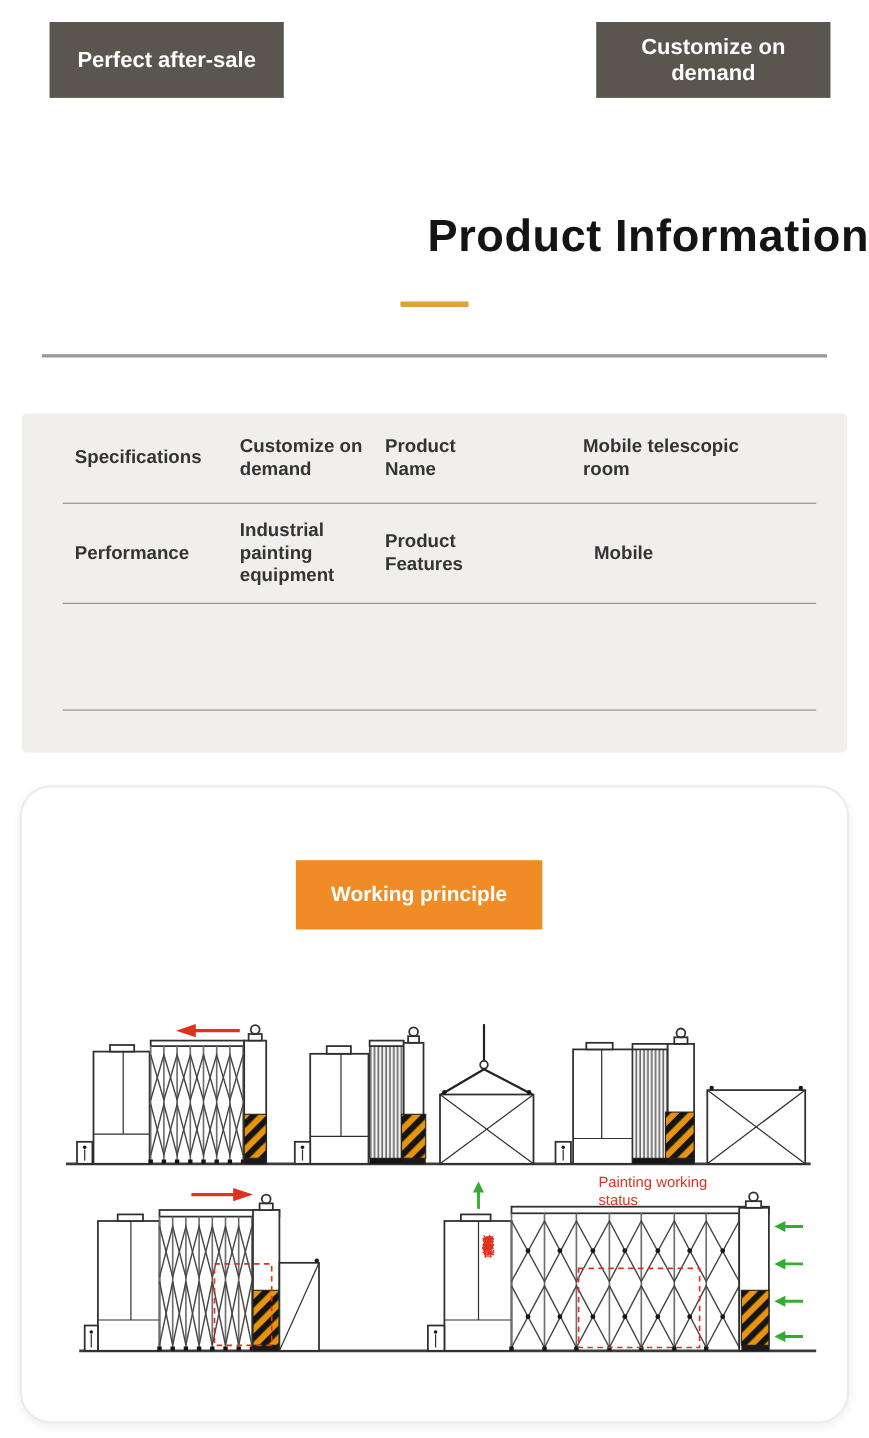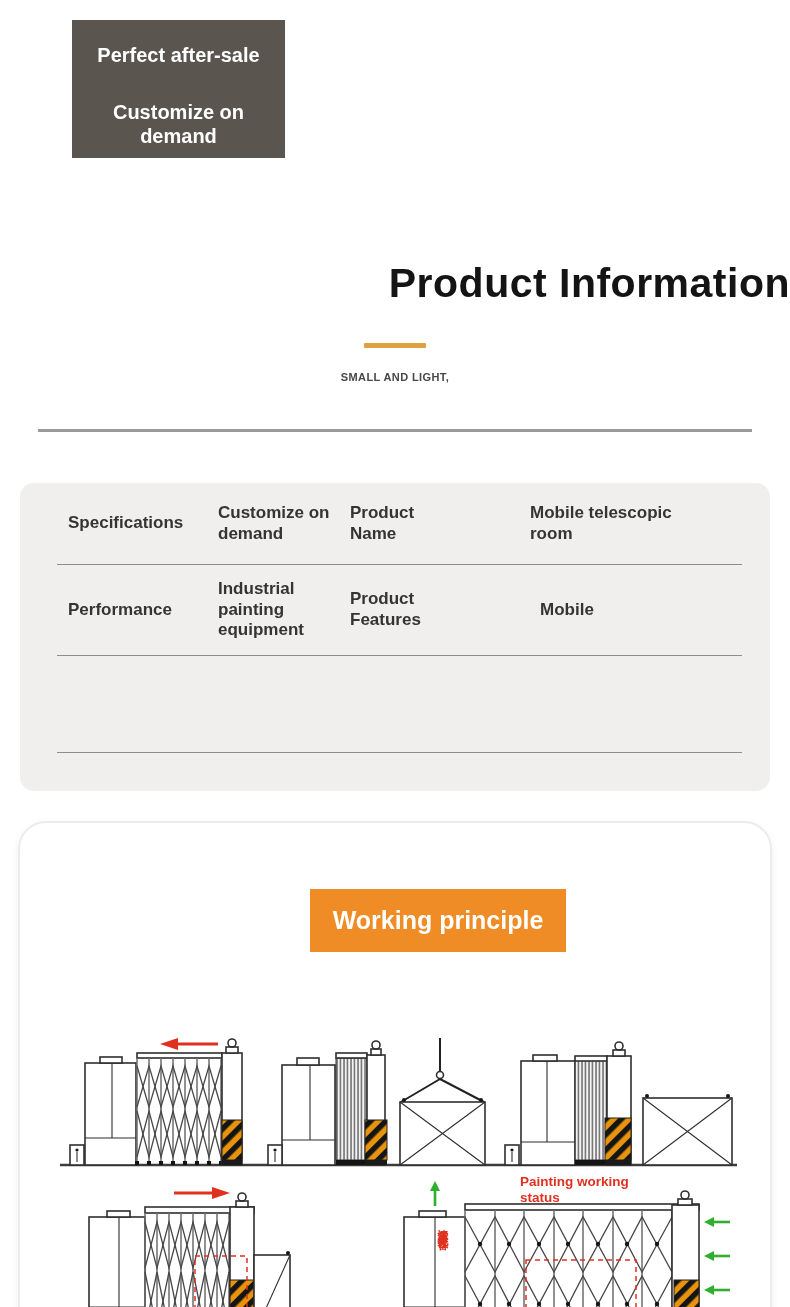--- a/index.html
+++ b/index.html
@@ -13,22 +13,21 @@
   }
   *{box-sizing:border-box;margin:0;padding:0}
   html,body{background:#fff}
   body{
     width:790px;height:1307px;overflow:hidden;position:relative;
     font-family:"Liberation Sans",sans-serif;
   }
   
   .badges-row{
     display:flex;justify-content:space-between;
-    padding:20px 35px 0 72px;
-    flex-direction:column;
+    padding:20px 35px 0 45px;
   }
   .badge{
     width:213px;height:69px;background:var(--badge-bg);
     color:#fff;font-size:20px;font-weight:700;line-height:1.2;
     display:flex;align-items:center;justify-content:center;text-align:center;
     padding:0 24px;
   }
   
   .page-title{
     margin-top:102px;text-align:right;
@@ -43,21 +42,21 @@
     font-size:11px;font-weight:700;color:#474747;
     letter-spacing:.4px;line-height:17px;
   }
   .top-divider{
     width:714px;height:3px;background:#9a9a9a;border:none;
     margin:43px auto 0;
   }
   
   .spec-card{
     width:750px;margin:51px auto 0;background:var(--card-bg);
-    border-radius:14px;padding:0 28px 38px 37px;
+    border-radius:4px;padding:0 28px 38px 37px;
   }
   .spec-row{
     display:grid;grid-template-columns:161px 132px 180px 1fr;
     align-items:center;border-bottom:1px solid #8d8d8d;
   }
   .spec-row.r1{min-height:82px}
   .spec-row.r2{min-height:91px}
   .spec-row.r3{min-height:97px}
   .cell{font-size:17px;color:#343434;line-height:1.22}
   .cell.lab{font-weight:700;padding-left:11px}
@@ -65,29 +64,29 @@
   .w120{max-width:120px}
   .w84{max-width:84px}
   .w168{max-width:168px}
   
   .principle-card{
     position:relative;width:754px;margin:30px auto 0;height:580px;
     background:#fff;border:2px solid #ececec;border-radius:28px;
     box-shadow:0 3px 8px rgba(0,0,0,.06);
   }
   .wp-button{
-    position:absolute;left:249px;top:66px;width:256px;height:63px;
+    position:absolute;left:249px;top:66px;width:224px;height:63px;
     background:var(--accent-orange);color:#fff;
-    font-size:25px;font-weight:700;
-    display:flex;align-items:center;justify-content:center;margin-left:41px;
+    font-size:19px;font-weight:700;
+    display:flex;align-items:center;justify-content:center;
   }
   .diagram-svg{position:absolute;left:22px;top:187px}
   .painting-label{
-    position:absolute;left:500px;top:351px;width:122px;
-    color:var(--arrow-red);font-size:13.5px;font-weight:700;line-height:1.15;
+    position:absolute;left:524px;top:351px;width:122px;
+    color:var(--arrow-red);font-size:13.5px;font-weight:400;line-height:1.15;
   }
   .cn-label{
     position:absolute;left:415px;top:397px;height:92px;
     color:var(--arrow-red);font-size:11px;font-weight:700;
     writing-mode:vertical-rl;text-orientation:upright;letter-spacing:2px;
   }
   
   .unit{fill:#fff;stroke:#2f2f2f;stroke-width:1.6}
   .thin{stroke:#2f2f2f;stroke-width:1.1;fill:none}
   .pleat{stroke:#6e6e6e;stroke-width:1.5;fill:none}
@@ -108,21 +107,20 @@
 <body>
 
 <div class="badges-row">
   <div class="badge">Perfect after-sale</div>
   <div class="badge">Customize on demand</div>
 </div>
 
 <h1 class="page-title">Product Information</h1>
 <div class="accent-line"></div>
 <div class="subtitle">
-  <div>SMALL AND LIGHT,</div>
 </div>
 <hr class="top-divider">
 
 <section class="spec-card">
   <div class="spec-row r1">
     <div class="cell lab">Specifications</div>
     <div class="cell val w120">Customize on demand</div>
     <div class="cell lab w84" style="padding-left:0">Product Name</div>
     <div class="cell val w168">Mobile telescopic room</div>
   </div>

